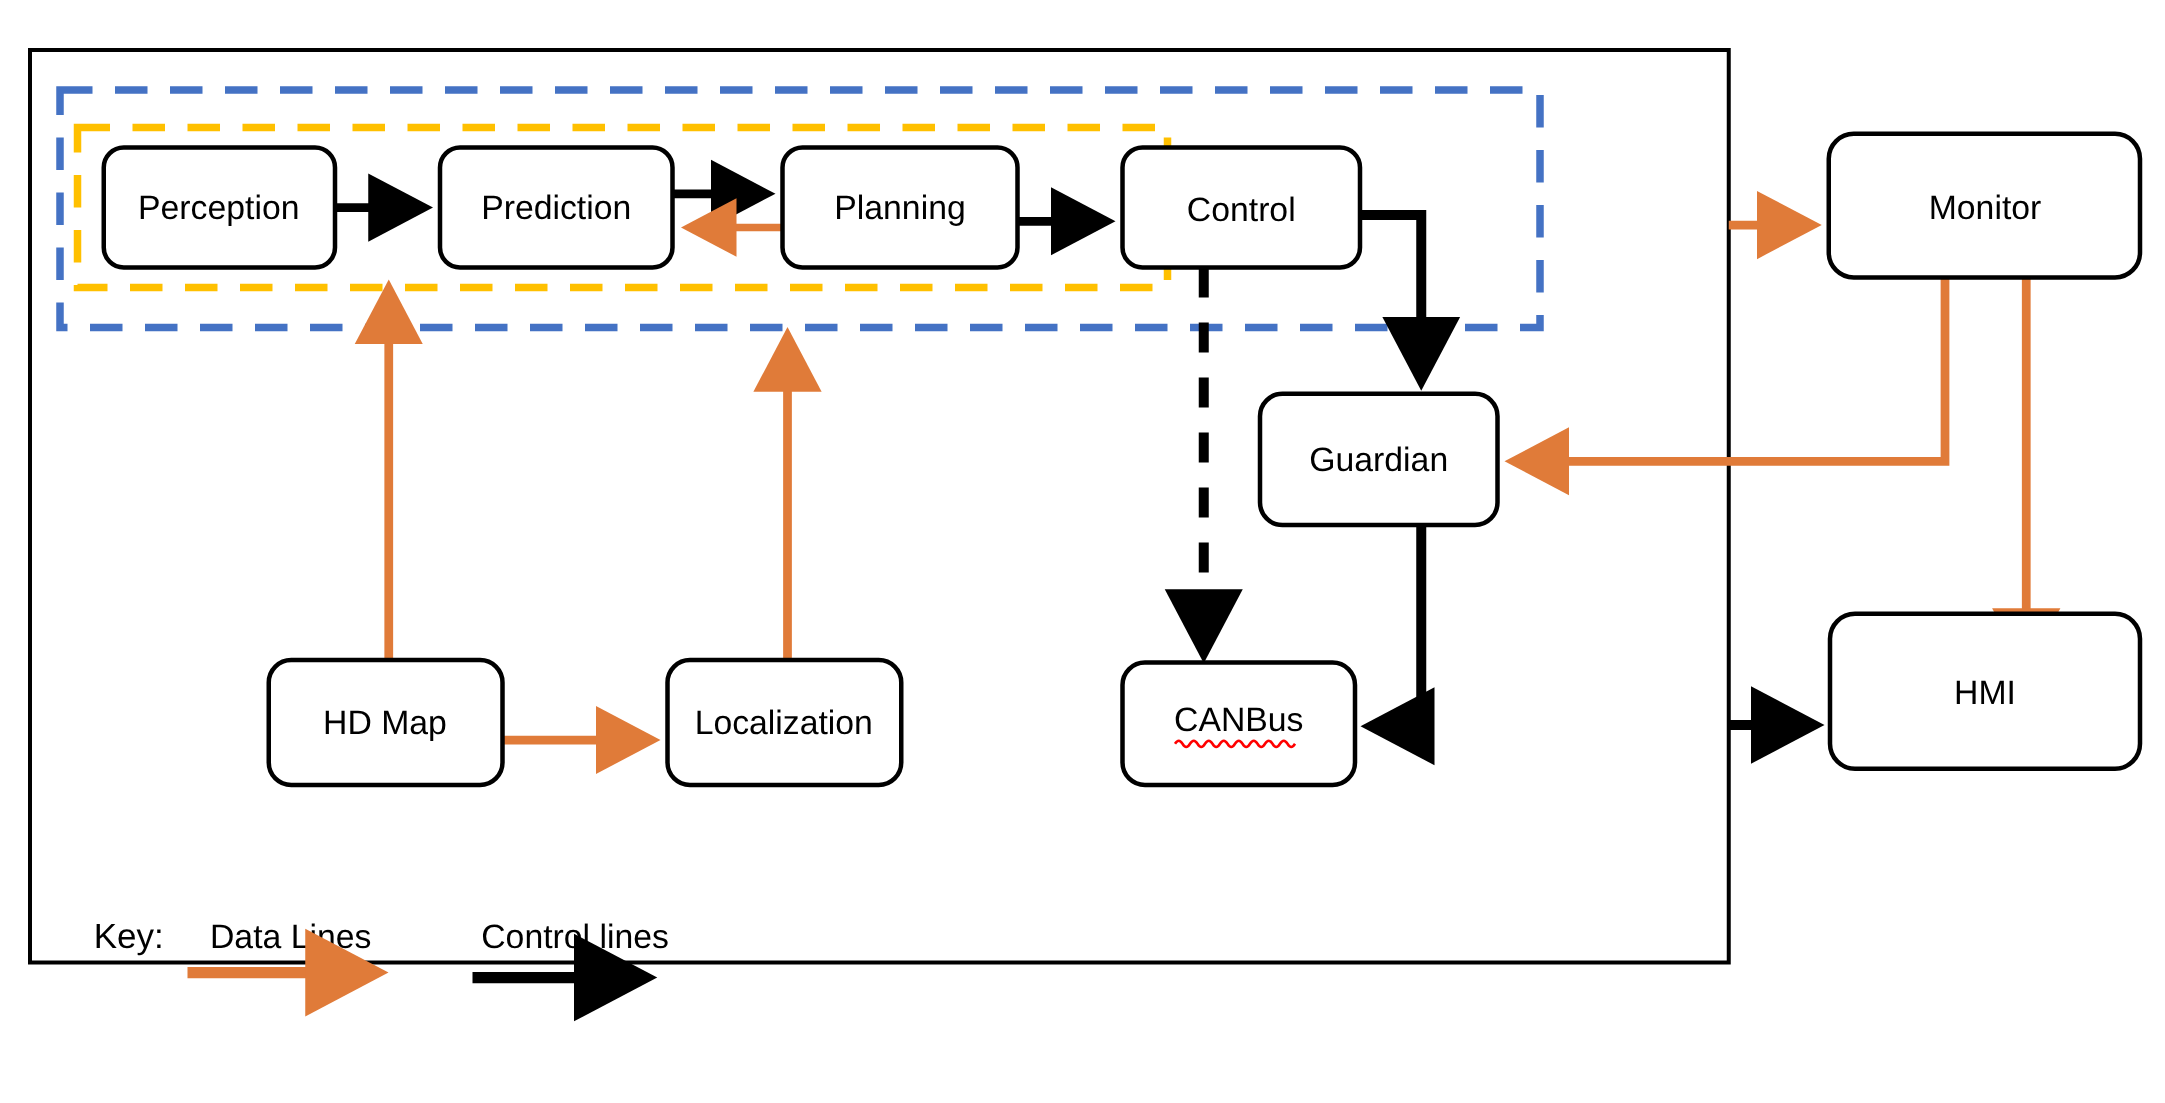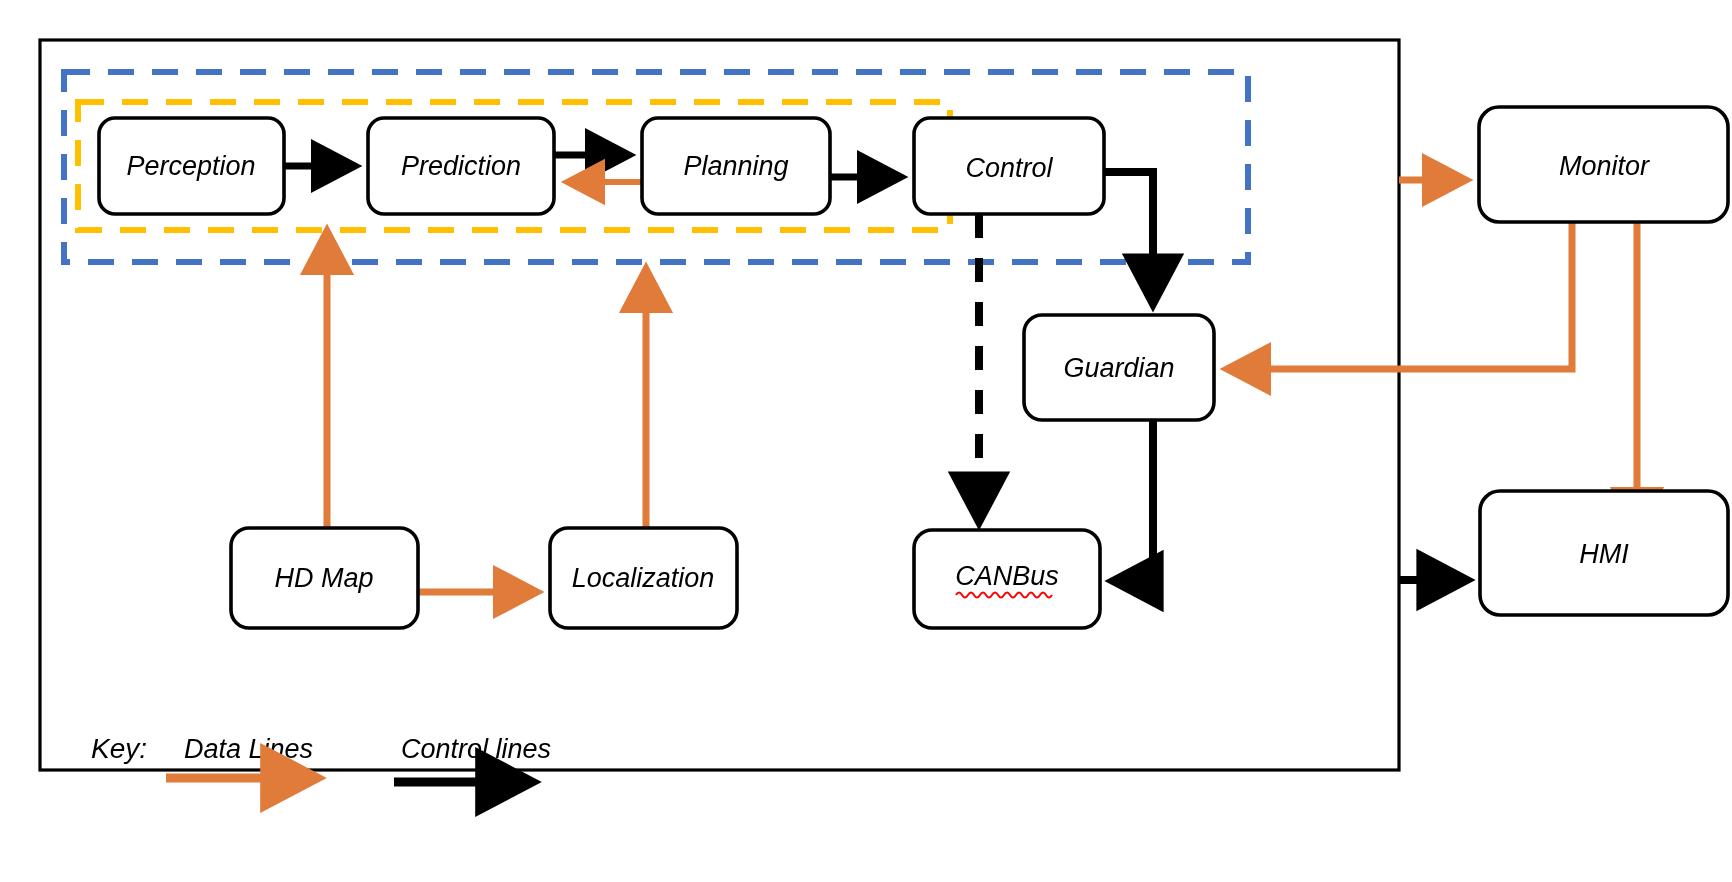--- a/index.html
+++ b/index.html
@@ -1,18 +1,18 @@
 <!DOCTYPE html>
 <html><head>
 <meta charset="utf-8">
 <style>
   html,body{margin:0;padding:0;background:#ffffff;}
   body{width:1732px;height:882px;position:relative;overflow:hidden;
        font-family:"Liberation Sans","DejaVu Sans",sans-serif;}
-  #stage{position:absolute;left:16px;top:0;width:1478px;height:882px;font-style:italic;}
+  #stage{position:absolute;left:0;top:0;width:1478px;height:882px;}
   svg#diagram{position:absolute;left:0;top:0;width:1732px;height:882px;}
   .nodetext{font-family:"Liberation Sans","DejaVu Sans",sans-serif;
             font-size:27px;fill:#000000;text-anchor:middle;dominant-baseline:middle;}
   .keytext{font-family:"Liberation Sans","DejaVu Sans",sans-serif;
            font-size:28px;fill:#000000;}
   .keylabel{font-family:"Liberation Sans","DejaVu Sans",sans-serif;
             font-size:27px;fill:#000000;}
 </style>
 </head>
 <body>

